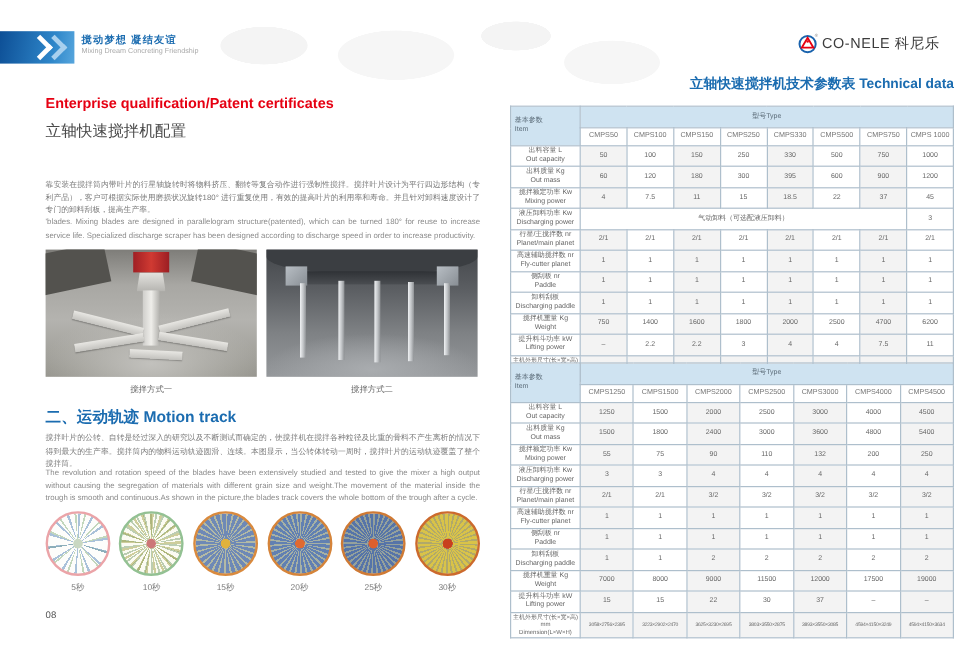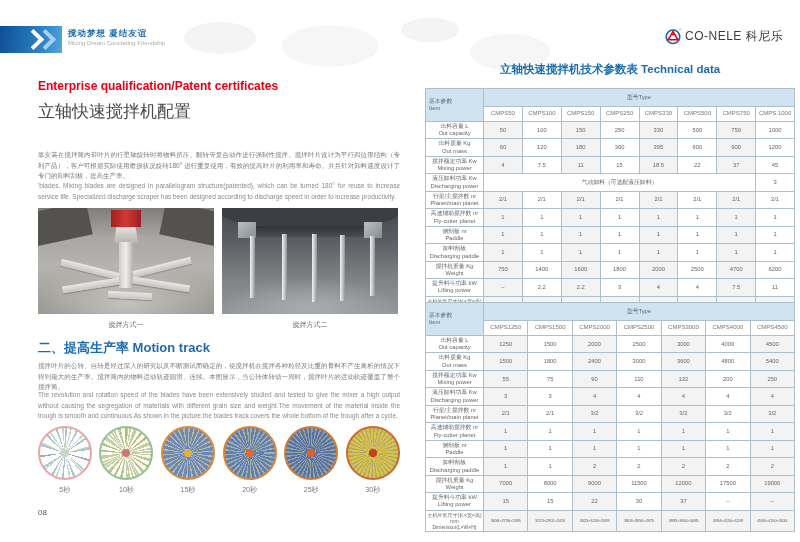--- a/index.html
+++ b/index.html
@@ -17,21 +17,21 @@
   .chev{position:absolute;width:11px;height:11px;border-top:4px solid #cfe5f5;border-right:4px solid #cfe5f5;
     transform:rotate(45deg);top:6px;}
   .chev.c1{left:26px;border-color:#ffffff;}
   .chev.c2{left:38px;border-color:#a8d0ee;}
   #slogan-cn{position:absolute;left:68px;top:28px;font-size:8.5px;font-weight:bold;color:#1b6cb0;letter-spacing:1px;text-align:center;}
   #slogan-en{position:absolute;left:68px;top:40px;font-size:6px;color:#aaa;}
   #brand{position:absolute;left:664px;top:27px;display:flex;align-items:center;}
   #brand-text{font-size:12px;font-weight:normal;color:#3c3c3c;letter-spacing:.5px;margin-left:3px;}
   
   #title-en{position:absolute;left:38px;top:79px;font-size:12px;font-weight:bold;color:#e60012;}
-  #title-cn{position:absolute;left:38px;top:100px;font-size:17px;color:#4a4a4a;}
+  #title-cn{position:absolute;left:38px;top:100px;font-size:13px;color:#4a4a4a;}
   .sec-head{position:absolute;left:38px;font-weight:bold;color:#1b6cb0;}
   #s1-head{top:131px;font-size:11px;}
   #s2-head{top:339px;font-size:13px;}
   .para{position:absolute;left:38px;width:362px;font-size:6.5px;line-height:1.62;color:#7a7a7a;text-align:justify;}
   #s1-cn{top:150px;}
   #s1-en{top:181px;color:#8a8a8a;}
   #s2-cn{top:361px;}
   #s2-en{top:390px;color:#8a8a8a;}
   
   .photo{position:absolute;top:208px;height:106px;overflow:hidden;}
@@ -97,21 +97,21 @@
   .t5::after{background:#dd5f2d;}
   .t6{border:2px solid #cc6a2d;background-image:
       repeating-conic-gradient(rgba(100,120,170,.35) 0 4deg,transparent 4deg 10deg),
       radial-gradient(circle,#d8542a 0 12%,#d9c348 12% 80%,#e6d55f 80%);}
   .t6::after{background:#c8401e;}
   .track-label{margin-top:5px;font-size:7px;color:#777;}
   .page-num{position:absolute;top:508px;font-size:8px;color:#555;}
   #pn-left{left:38px;}
   #pn-right{left:760px;margin-top:48px;}
   
-  #rp-title{position:absolute;left:425px;top:62px;width:370px;text-align:center;
+  #rp-title{position:absolute;left:425px;top:62px;width:370px;text-align:right;
     font-size:11.5px;font-weight:bold;color:#1b6cb0;}
   .tbl-mount{position:absolute;left:425px;width:370px;}
   #table1{top:88px;}
   #table2{top:302px;}
   table.tech{border-collapse:collapse;width:370px;table-layout:fixed;font-size:5.8px;color:#666;}
   table.tech th,table.tech td{border:0.6px solid #aebfcc;padding:1px 0;text-align:center;
     font-weight:normal;line-height:1.25;overflow:hidden;}
   table.tech col.lblcol{width:58px;}
   tr.hrow th{background:#cfe3f1;color:#5b6b78;height:15px;}
   tr.hrow th.item{text-align:left;padding-left:3px;}
@@ -169,21 +169,21 @@
     <div class="p2-block r"></div>
     <div class="rod r1"></div>
     <div class="rod r2"></div>
     <div class="rod r3"></div>
     <div class="rod r4"></div>
     <div class="rod r5"></div>
   </div>
   <div id="cap1" class="caption">搅拌方式一</div>
   <div id="cap2" class="caption">搅拌方式二</div>
 
-  <div id="s2-head" class="sec-head">二、提高生产率 Motion track</div>
+  <div id="s2-head" class="sec-head">二、运动轨迹 Motion track</div>
   <div id="s2-cn" class="para">搅拌叶片的公转、自转是经过深入的研究以及不断测试而确定的，使搅拌机在搅拌各种粒径及比重的骨料不产生离析的情况下得到最大的生产率。搅拌筒内的物料运动轨迹圆滑、连续。本图显示，当公转体转动一周时，搅拌叶片的运动轨迹覆盖了整个搅拌筒。</div>
   <div id="s2-en" class="para">The revolution and rotation speed of the blades have been extensively studied and tested to give the mixer a high output without causing the segregation of materials with different grain size and weight.The movement of the material inside the trough is smooth and continuous.As shown in the picture,the blades track covers the whole bottom of the trough after a cycle.</div>
 
   <div id="tracks">
       <div class="track-cell">
         <div class="tcircle t1 cross"></div>
         <div class="track-label">5秒</div>
       </div>
       <div class="track-cell">
         <div class="tcircle t2 cross"></div>

